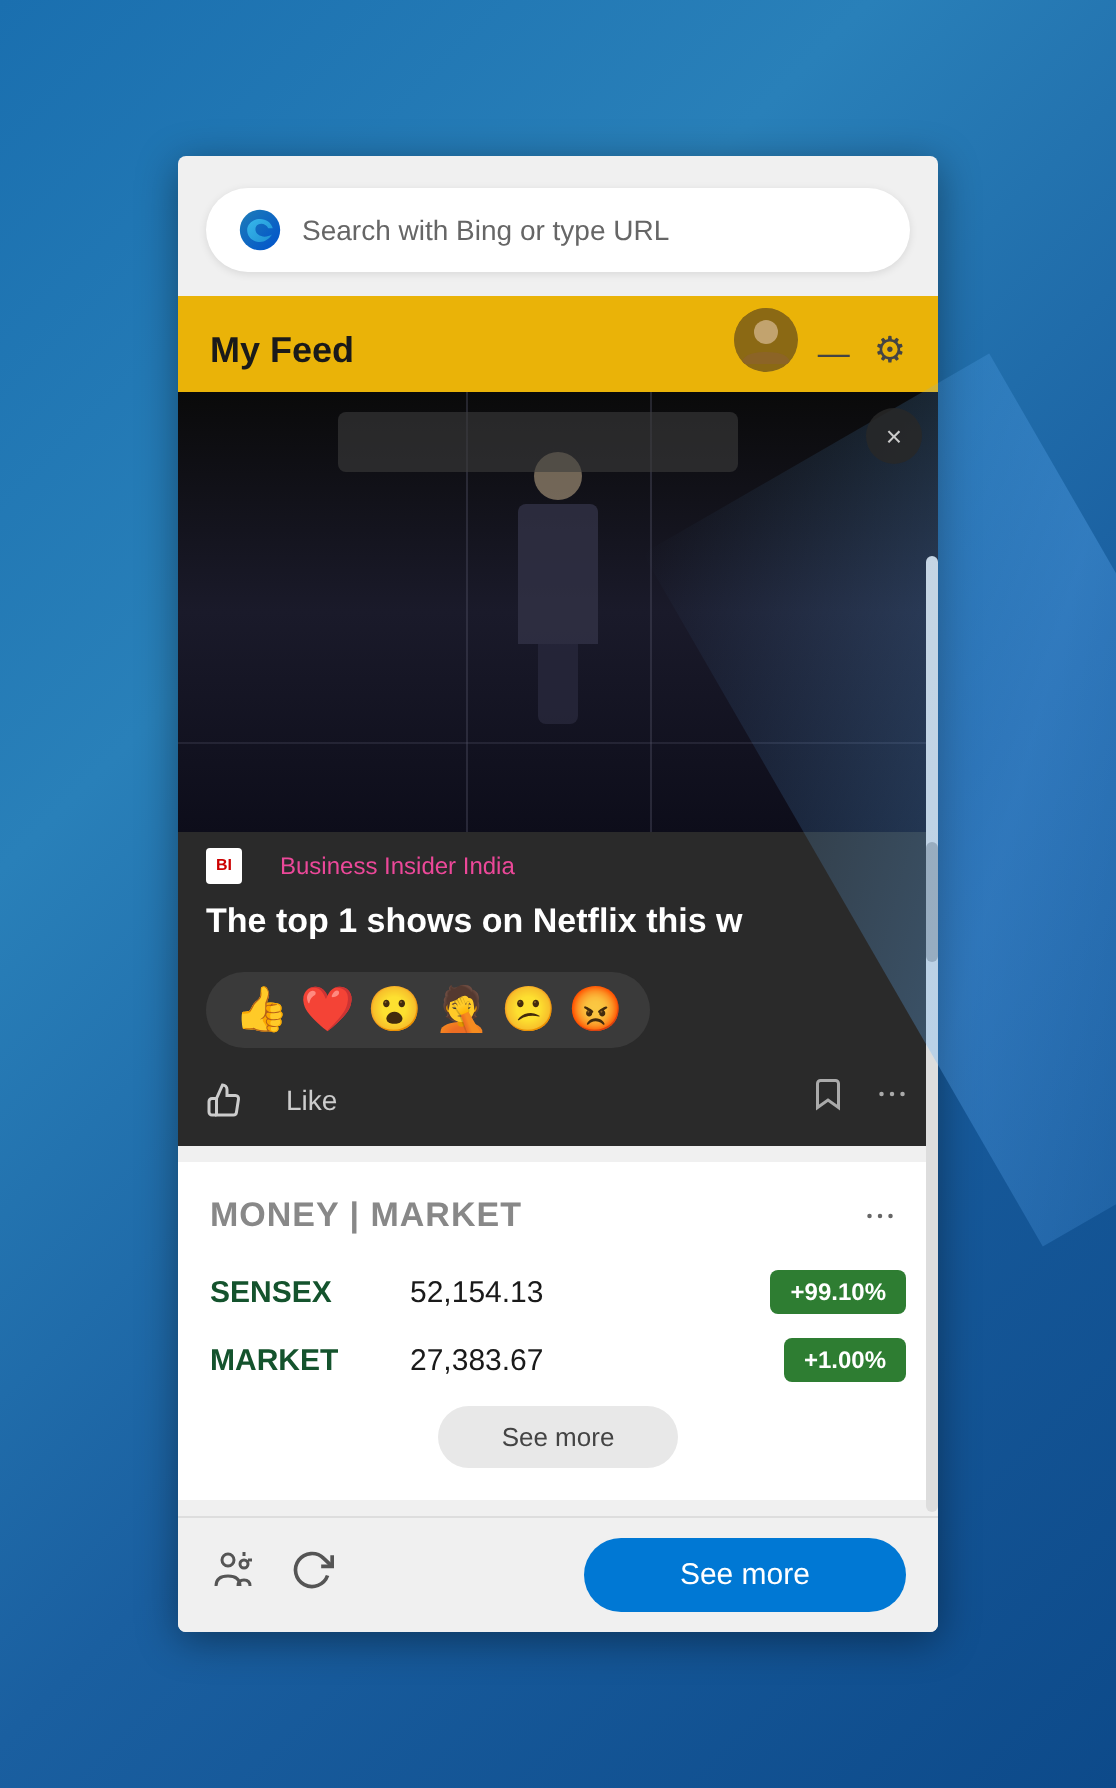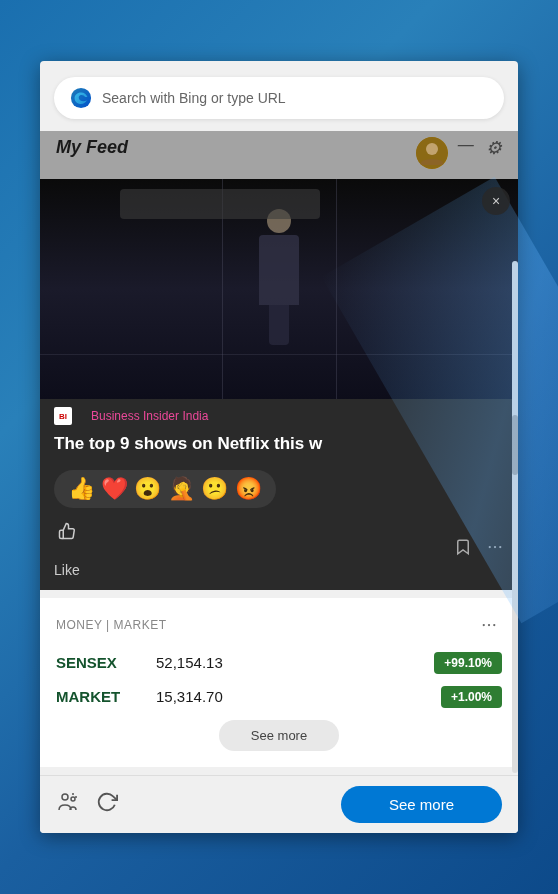--- a/index.html
+++ b/index.html
@@ -23,21 +23,21 @@
       top: 200px;
       right: -50px;
       width: 200px;
       height: 400px;
       background: linear-gradient(135deg, transparent, rgba(100, 180, 255, 0.3), transparent);
       transform: rotate(-30deg);
       pointer-events: none;
     }
 
     .browser-panel {
-      width: 478px;
+      width: 380px;
       background: #f0f0f0;
       border-radius: 4px;
       box-shadow: 0 4px 20px rgba(0,0,0,0.4);
       overflow: hidden;
       position: relative;
     }
 
     
     .search-bar {
       background: #ffffff;
@@ -57,24 +57,23 @@
     }
 
     .search-placeholder {
       color: #666;
       font-size: 14px;
     }
 
     
     .feed-header {
       display: flex;
-      align-items: flex-start;
+      align-items: flex-end;
       padding: 6px 16px 10px 16px;
-      background: #a3a3a3;
-      font-style: italic;
+      background: #eab308;
     }
 
     .feed-title {
       font-size: 18px;
       font-weight: 600;
       color: #1a1a1a;
       flex: 1;
     }
 
     .avatar {
@@ -204,21 +203,20 @@
       justify-content: space-between;
     }
 
     .like-btn {
       display: flex;
       align-items: center;
       gap: 22px;
       color: #ccc;
       font-size: 14px;
       cursor: pointer;
-      flex-direction: column;
     }
 
     .action-icons {
       display: flex;
       align-items: center;
       gap: 14px;
     }
 
     .action-icon {
       color: #aaa;
@@ -235,23 +233,23 @@
     }
 
     .market-header {
       display: flex;
       align-items: center;
       justify-content: space-between;
       margin-bottom: 14px;
     }
 
     .market-label {
-      font-size: 12px;
+      font-size: 17px;
       color: #888;
-      font-weight: 400;
+      font-weight: 700;
       letter-spacing: 0.5px;
     }
 
     .market-more {
       width: 26px;
       height: 26px;
       border-radius: 50%;
       display: flex;
       align-items: center;
       justify-content: center;
@@ -415,21 +413,21 @@
         <div style="position:absolute; top:10px; left:80px; width:200px; height:30px; background:rgba(60,60,60,0.6); border-radius:4px;"></div>
       </div>
       <div class="close-btn">×</div>
     </div>
 
     <div class="source-bar">
       <div class="source-icon">BI</div>
       <span class="source-name">Business Insider India</span>
     </div>
 
-    <div class="news-title">The top 9 shows on Netflix this w</div>
+    <div class="news-title">The top 1 shows on Netflix this w</div>
 
     <div class="emoji-bar">
       <div class="emoji-pill">
         <span class="emoji">👍</span>
         <span class="emoji">❤️</span>
         <span class="emoji">😮</span>
         <span class="emoji">🤦</span>
         <span class="emoji">😕</span>
         <span class="emoji">😡</span>
       </div>
@@ -473,21 +471,21 @@
     </div>
 
     <div class="market-row">
       <span class="market-name">SENSEX</span>
       <span class="market-value">52,154.13</span>
       <span class="market-badge">+99.10%</span>
     </div>
 
     <div class="market-row">
       <span class="market-name">MARKET</span>
-      <span class="market-value">15,314.70</span>
+      <span class="market-value">27,383.67</span>
       <span class="market-badge">+1.00%</span>
     </div>
 
     <div class="see-more-inner">
       <div class="see-more-pill">See more</div>
     </div>
   </div>
 
   <div class="scroll-indicator">
     <div class="scroll-thumb"></div>

